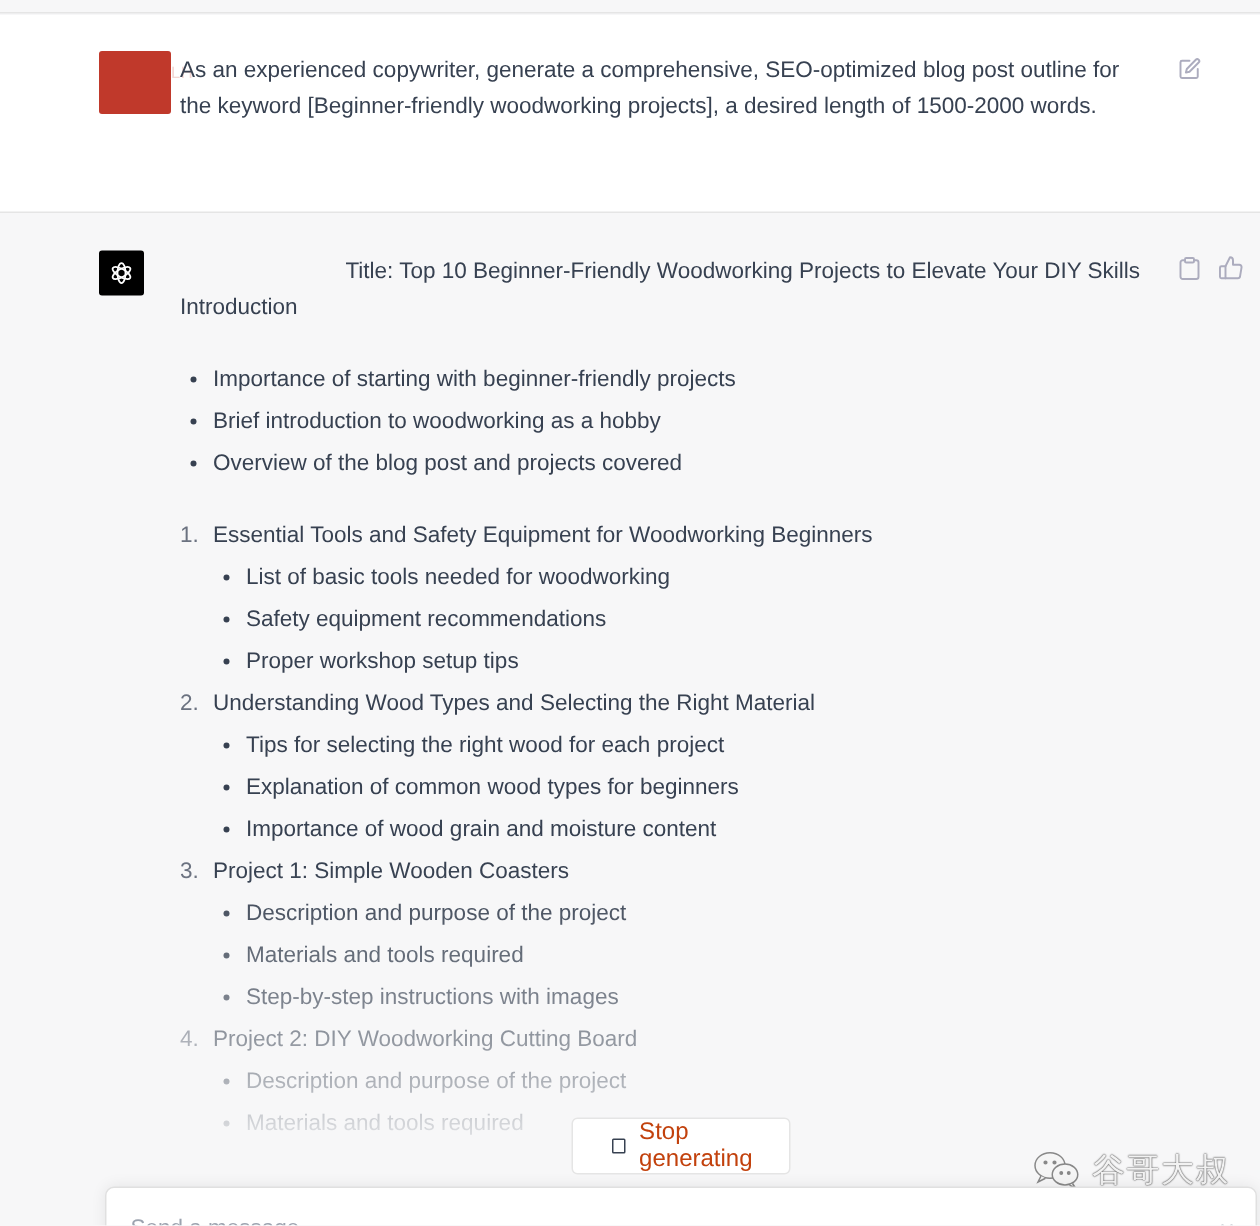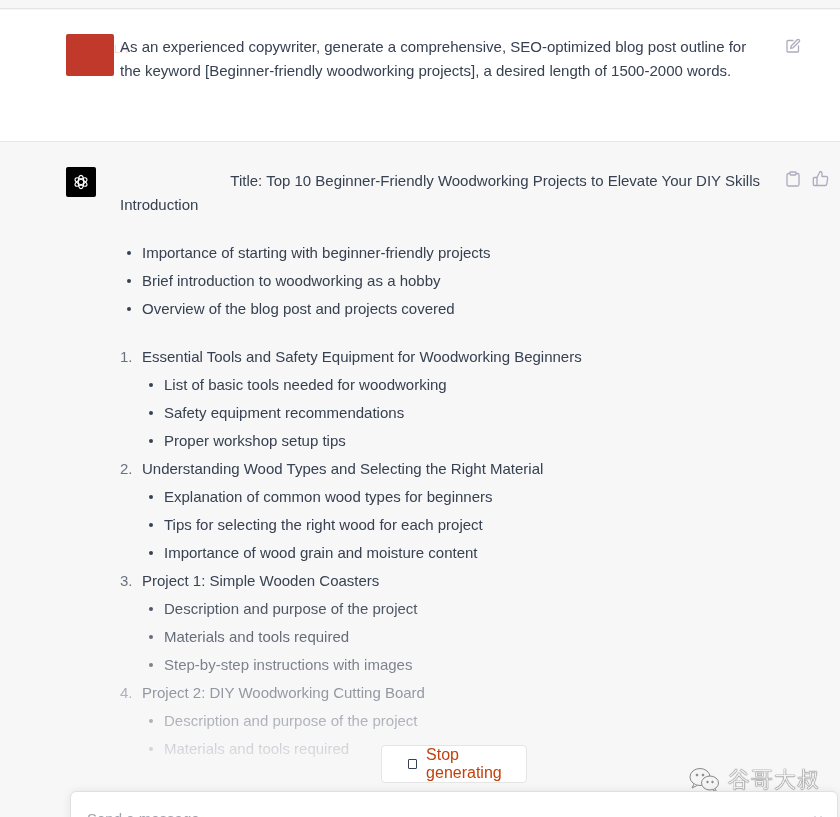--- a/index.html
+++ b/index.html
@@ -145,22 +145,22 @@
           <ul class="sub">
             <li>List of basic tools needed for woodworking</li>
             <li>Safety equipment recommendations</li>
             <li>Proper workshop setup tips</li>
           </ul>
         </li>
         <li>
           <span class="sec-num">2.</span>
           <div class="sec-title">Understanding Wood Types and Selecting the Right Material</div>
           <ul class="sub">
+            <li>Tips for selecting the right wood for each project</li>
             <li>Explanation of common wood types for beginners</li>
-            <li>Tips for selecting the right wood for each project</li>
             <li>Importance of wood grain and moisture content</li>
           </ul>
         </li>
         <li>
           <span class="sec-num">3.</span>
           <div class="sec-title">Project 1: Simple Wooden Coasters</div>
           <ul class="sub">
             <li>Description and purpose of the project</li>
             <li>Materials and tools required</li>
             <li>Step-by-step instructions with images</li>

